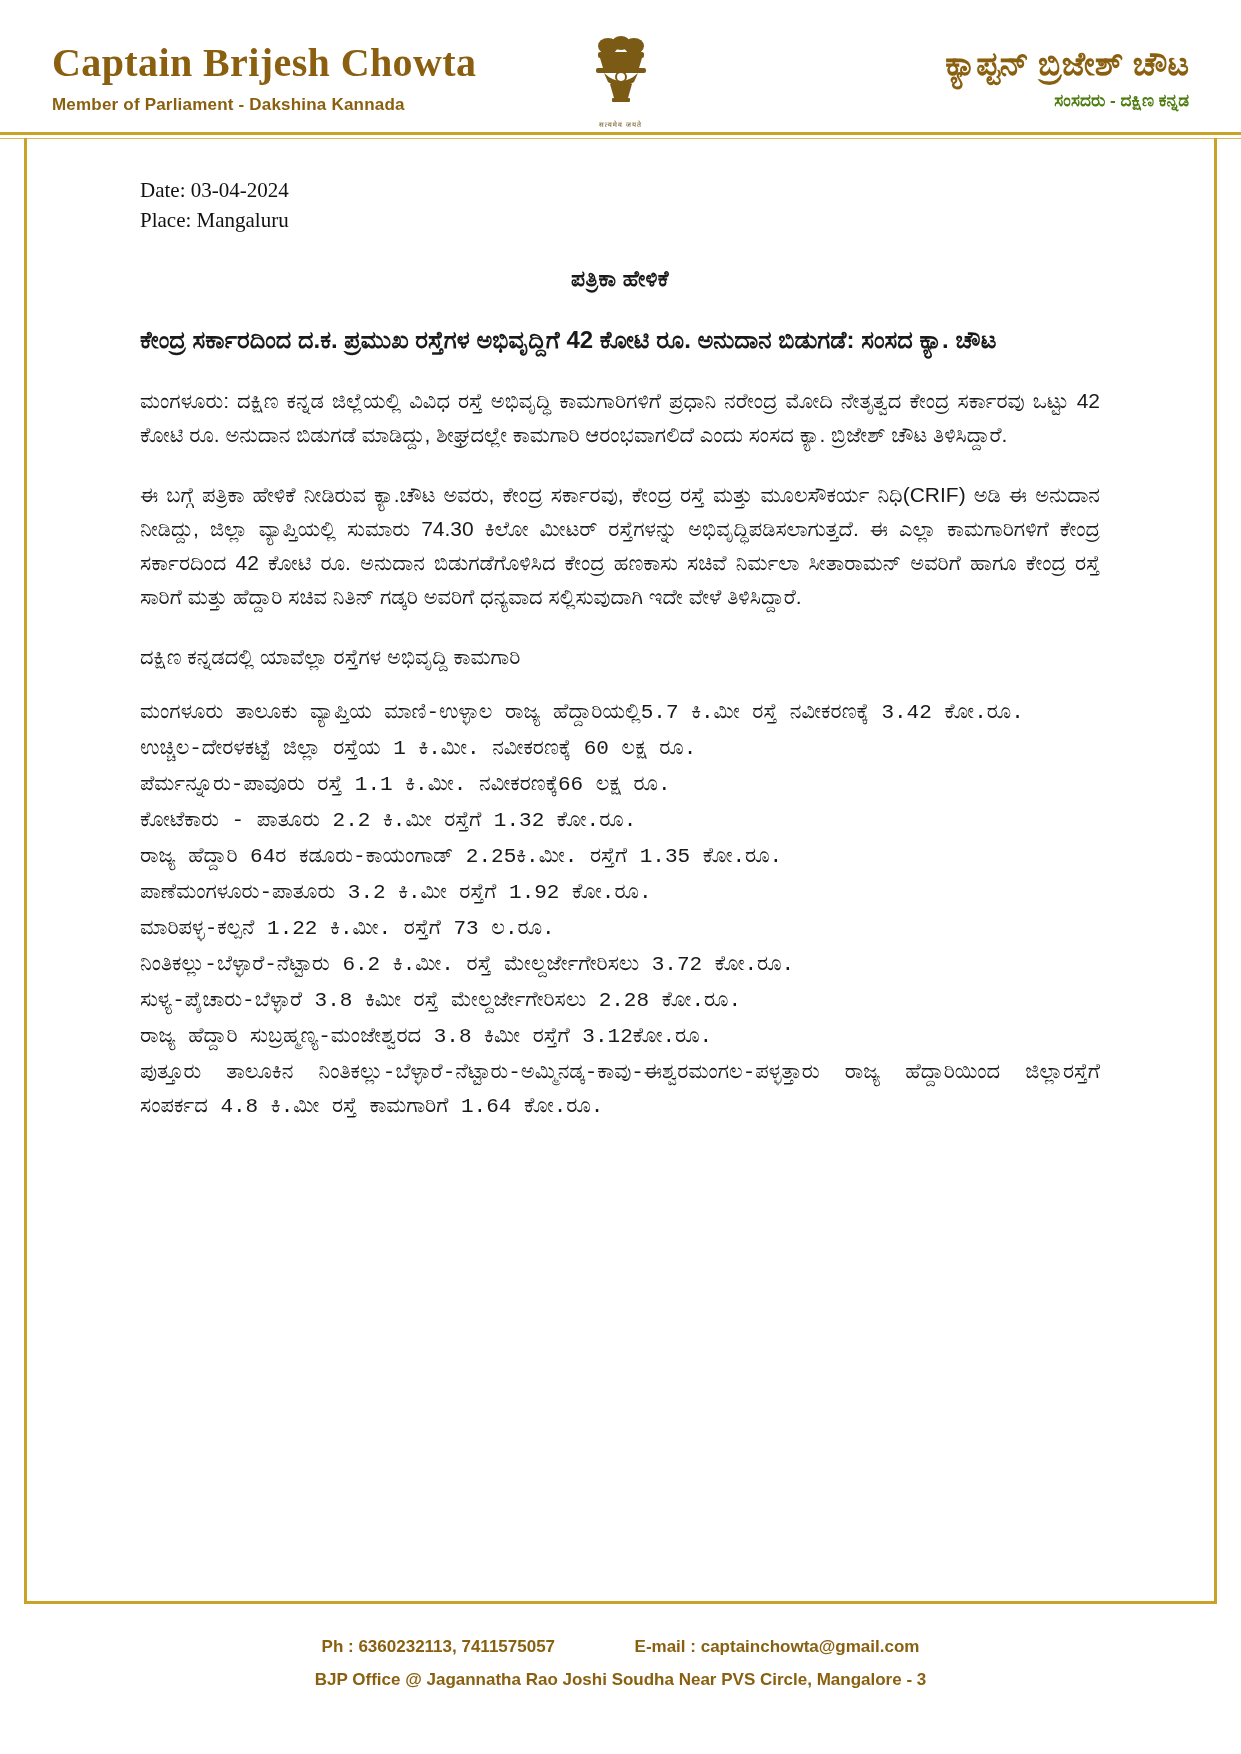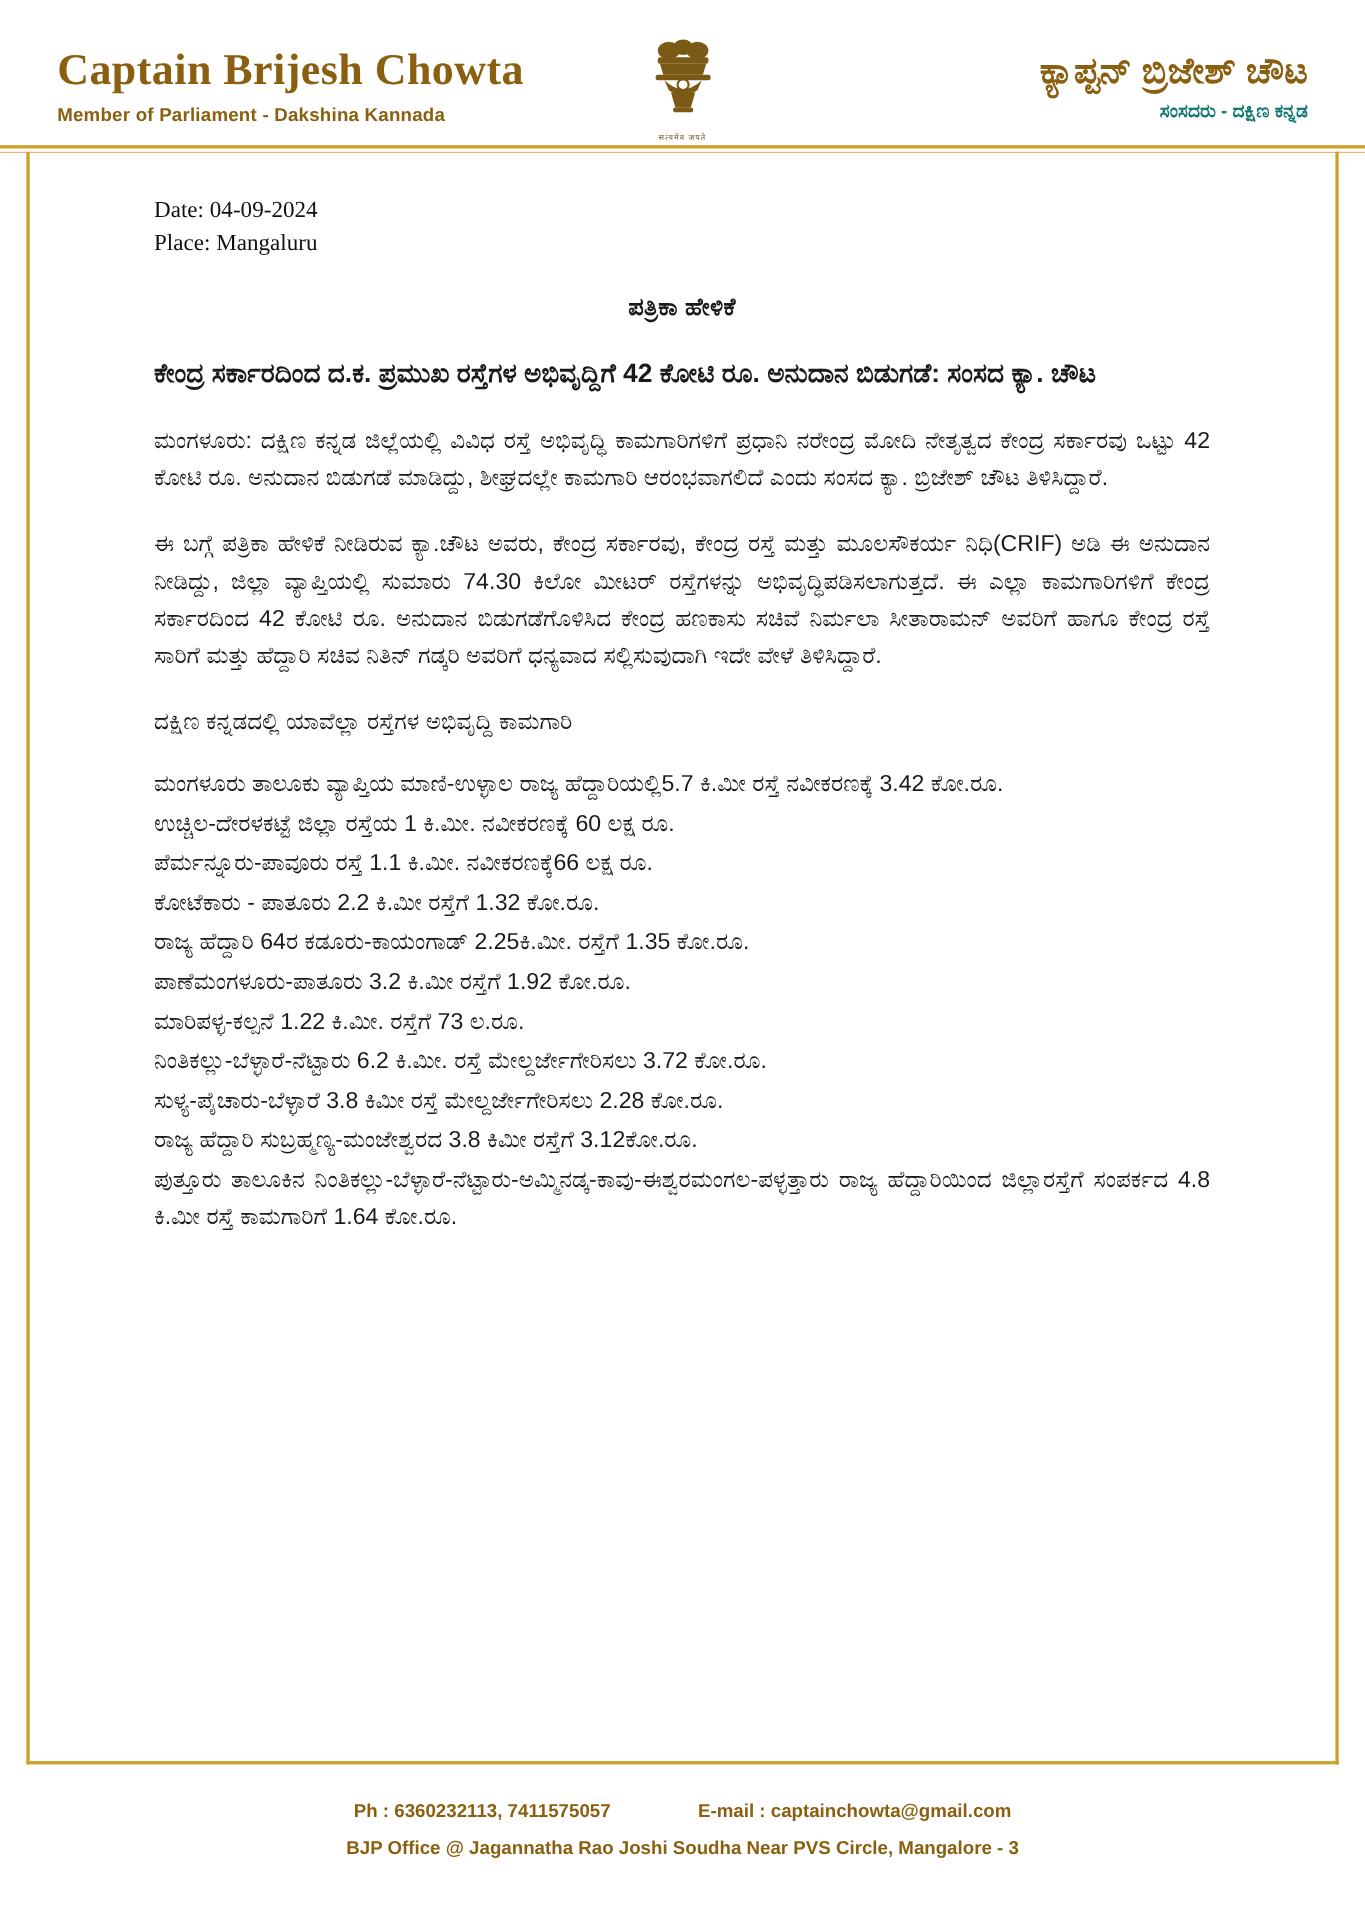--- a/index.html
+++ b/index.html
@@ -69,21 +69,21 @@
   }
   .lh-name-kn {
     font-size: 33px;
     font-weight: bold;
     color: #8a6010;
     line-height: 1.15;
   }
   .lh-sub-kn {
     font-size: 17px;
     font-weight: bold;
-    color: #0f766e;
+    color: #4d7c0f;
     margin-top: 9px;
   }
   .rule-top {
     position: absolute;
     left: 0;
     right: 0;
     top: 132px;
     height: 3px;
     background: #c9a227;
   }
@@ -149,20 +149,21 @@
   .list {
     font-size: 21px;
     line-height: 1.62;
     margin: 0;
     padding: 0;
     list-style: none;
   }
   .list li {
     margin-bottom: 2px;
     text-align: left;
+    font-family: Liberation Mono, monospace;
   }
   .list li.wrap {
     text-align: justify;
   }
 
   
   .rule-bottom {
     position: absolute;
     left: 24px;
     right: 24px;
@@ -222,21 +223,21 @@
   </div>
 </div>
 <div class="rule-top"></div>
 <div class="rule-top2"></div>
 <div class="side-rule-l"></div>
 <div class="side-rule-r"></div>
 
 <div class="content">
 
   <div class="datebox">
-    <div>Date: 04-09-2024</div>
+    <div>Date: 03-04-2024</div>
     <div>Place: Mangaluru</div>
   </div>
 
   <div class="doc-title">ಪತ್ರಿಕಾ ಹೇಳಿಕೆ</div>
 
   <div class="headline">ಕೇಂದ್ರ ಸರ್ಕಾರದಿಂದ ದ.ಕ. ಪ್ರಮುಖ ರಸ್ತೆಗಳ ಅಭಿವೃದ್ದಿಗೆ 42 ಕೋಟಿ ರೂ. ಅನುದಾನ ಬಿಡುಗಡೆ: ಸಂಸದ ಕ್ಯಾ. ಚೌಟ</div>
 
   <p class="para">ಮಂಗಳೂರು: ದಕ್ಷಿಣ ಕನ್ನಡ ಜಿಲ್ಲೆಯಲ್ಲಿ ವಿವಿಧ ರಸ್ತೆ ಅಭಿವೃದ್ಧಿ ಕಾಮಗಾರಿಗಳಿಗೆ ಪ್ರಧಾನಿ ನರೇಂದ್ರ ಮೋದಿ ನೇತೃತ್ವದ ಕೇಂದ್ರ ಸರ್ಕಾರವು ಒಟ್ಟು 42 ಕೋಟಿ ರೂ. ಅನುದಾನ ಬಿಡುಗಡೆ ಮಾಡಿದ್ದು, ಶೀಘ್ರದಲ್ಲೇ ಕಾಮಗಾರಿ ಆರಂಭವಾಗಲಿದೆ ಎಂದು ಸಂಸದ ಕ್ಯಾ. ಬ್ರಿಜೇಶ್ ಚೌಟ ತಿಳಿಸಿದ್ದಾರೆ.</p>
   <p class="para">ಈ ಬಗ್ಗೆ ಪತ್ರಿಕಾ ಹೇಳಿಕೆ ನೀಡಿರುವ ಕ್ಯಾ.ಚೌಟ ಅವರು, ಕೇಂದ್ರ ಸರ್ಕಾರವು, ಕೇಂದ್ರ ರಸ್ತೆ ಮತ್ತು ಮೂಲಸೌಕರ್ಯ ನಿಧಿ(CRIF) ಅಡಿ ಈ ಅನುದಾನ ನೀಡಿದ್ದು, ಜಿಲ್ಲಾ ವ್ಯಾಪ್ತಿಯಲ್ಲಿ ಸುಮಾರು 74.30 ಕಿಲೋ ಮೀಟರ್ ರಸ್ತೆಗಳನ್ನು ಅಭಿವೃದ್ಧಿಪಡಿಸಲಾಗುತ್ತದೆ. ಈ ಎಲ್ಲಾ ಕಾಮಗಾರಿಗಳಿಗೆ ಕೇಂದ್ರ ಸರ್ಕಾರದಿಂದ 42 ಕೋಟಿ ರೂ. ಅನುದಾನ ಬಿಡುಗಡೆಗೊಳಿಸಿದ ಕೇಂದ್ರ ಹಣಕಾಸು ಸಚಿವೆ ನಿರ್ಮಲಾ ಸೀತಾರಾಮನ್ ಅವರಿಗೆ ಹಾಗೂ ಕೇಂದ್ರ ರಸ್ತೆ ಸಾರಿಗೆ ಮತ್ತು ಹೆದ್ದಾರಿ ಸಚಿವ ನಿತಿನ್ ಗಡ್ಕರಿ ಅವರಿಗೆ ಧನ್ಯವಾದ  ಸಲ್ಲಿಸುವುದಾಗಿ ಇದೇ ವೇಳೆ ತಿಳಿಸಿದ್ದಾರೆ.</p>
 

